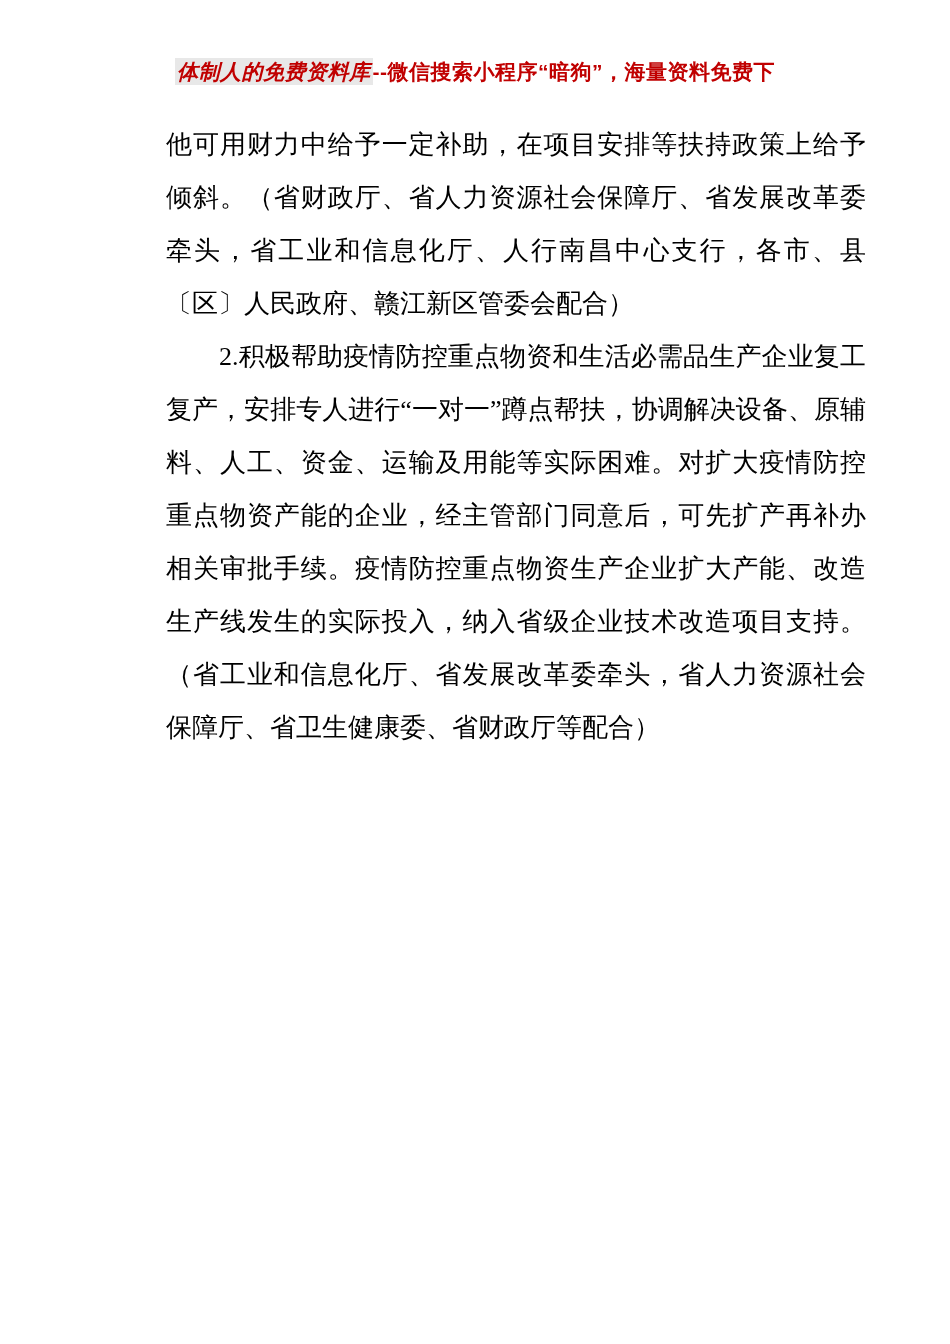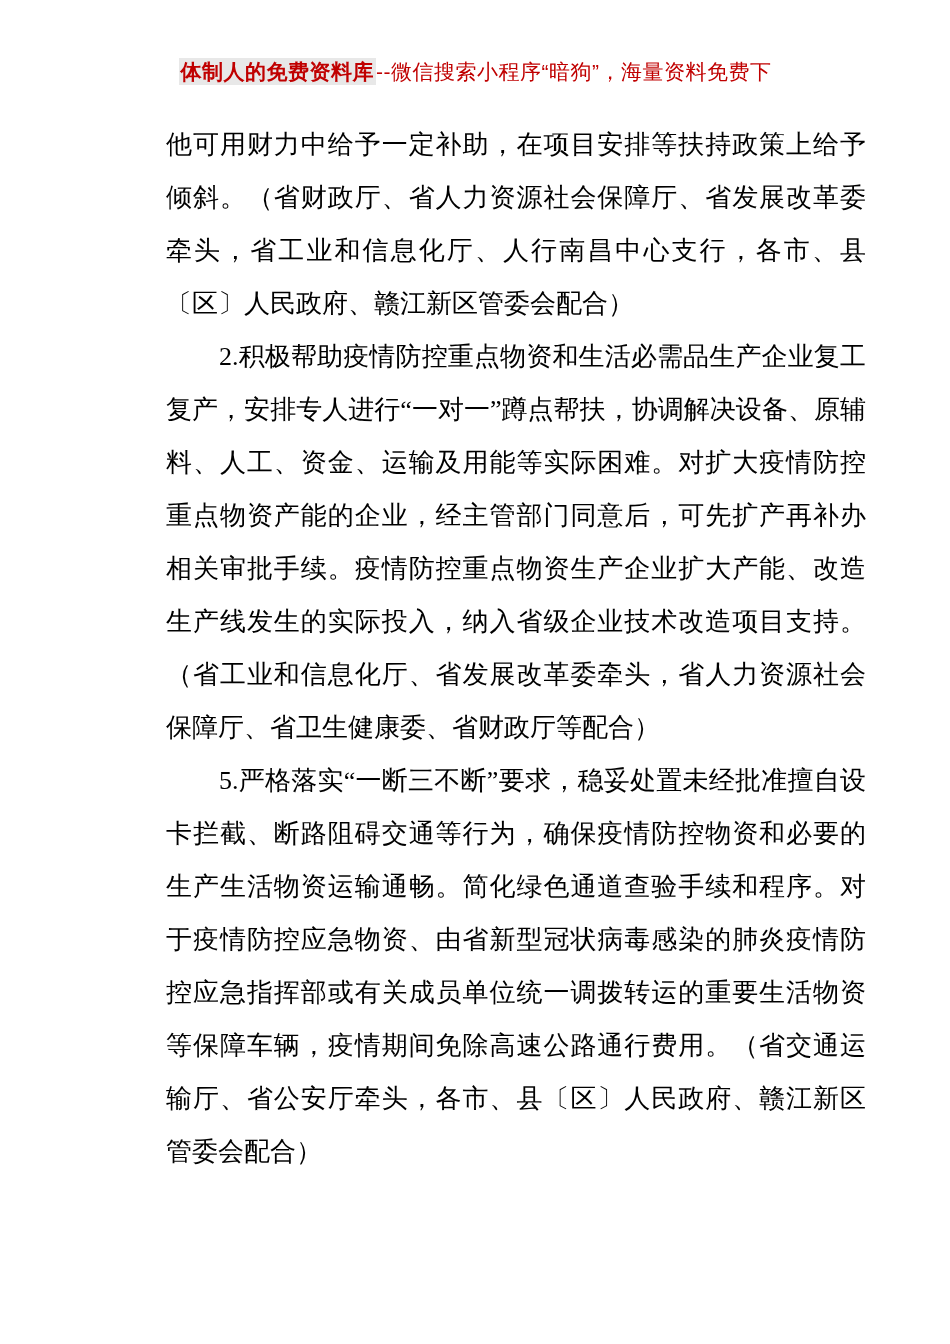--- a/index.html
+++ b/index.html
@@ -31,23 +31,24 @@
     white-space: nowrap;
     color: #c00000;
     font-size: 21px;
     letter-spacing: 0.5px;
     font-family: "Liberation Sans", "DejaVu Sans", sans-serif;
   }
   .watermark .wm-strong {
     font-weight: bold;
     background: #e8e8e8;
     padding: 2px 2px;
+    font-style: italic;
   }
   .watermark .wm-rest {
-    font-weight: normal;
+    font-weight: bold;
   }
   .body-text {
     position: absolute;
     top: 118px;
     left: 130px;
     width: 700px;
     font-size: 26px;
     line-height: 53px;
     text-align: justify;
     text-justify: inter-ideograph;
@@ -69,16 +70,15 @@
 
 <div class="page">
 
   <div class="watermark">
     <span class="wm-strong">体制人的免费资料库</span><span class="wm-rest">--微信搜索小程序“暗狗”，海量资料免费下</span>
   </div>
 
   <div class="body-text">
     <p class="para">他可用财力中给予一定补助，在项目安排等扶持政策上给予倾斜。（省财政厅、省人力资源社会保障厅、省发展改革委牵头，省工业和信息化厅、人行南昌中心支行，各市、县〔区〕人民政府、赣江新区管委会配合）</p>
     <p class="para indent">2.积极帮助疫情防控重点物资和生活必需品生产企业复工复产，安排专人进行“一对一”蹲点帮扶，协调解决设备、原辅料、人工、资金、运输及用能等实际困难。对扩大疫情防控重点物资产能的企业，经主管部门同意后，可先扩产再补办相关审批手续。疫情防控重点物资生产企业扩大产能、改造生产线发生的实际投入，纳入省级企业技术改造项目支持。（省工业和信息化厅、省发展改革委牵头，省人力资源社会保障厅、省卫生健康委、省财政厅等配合）</p>
-    <p class="para indent">5.严格落实“一断三不断”要求，稳妥处置未经批准擅自设卡拦截、断路阻碍交通等行为，确保疫情防控物资和必要的生产生活物资运输通畅。简化绿色通道查验手续和程序。对于疫情防控应急物资、由省新型冠状病毒感染的肺炎疫情防控应急指挥部或有关成员单位统一调拨转运的重要生活物资等保障车辆，疫情期间免除高速公路通行费用。（省交通运输厅、省公安厅牵头，各市、县〔区〕人民政府、赣江新区管委会配合）</p>
   </div>
 
 </div>
 
 </body></html>

